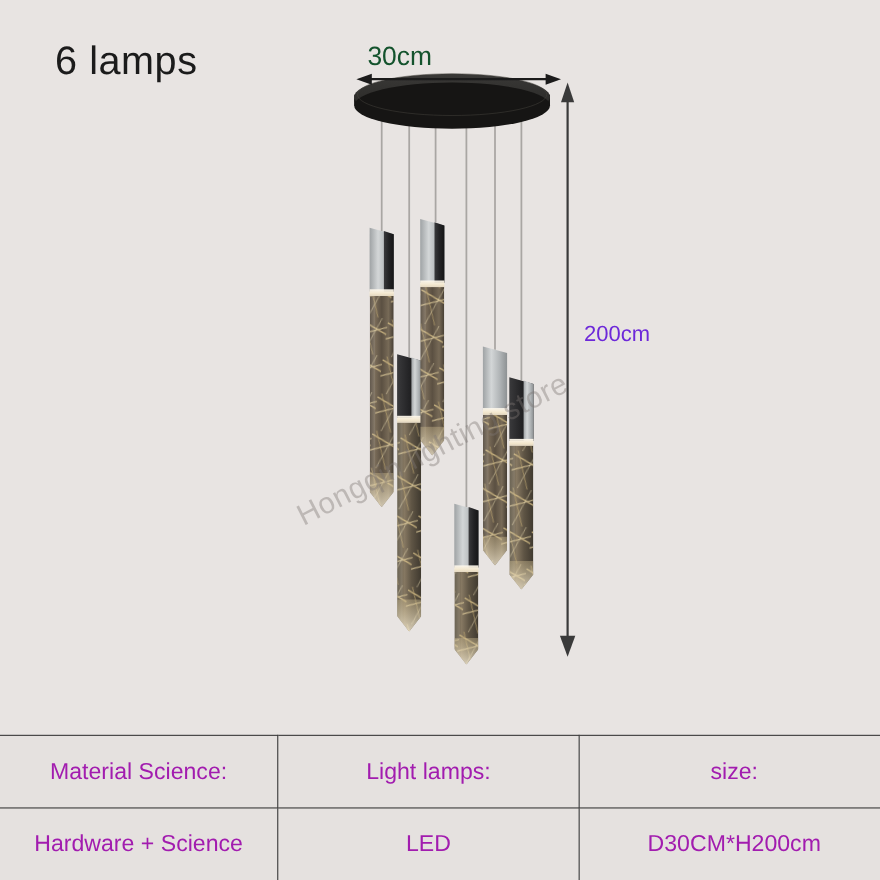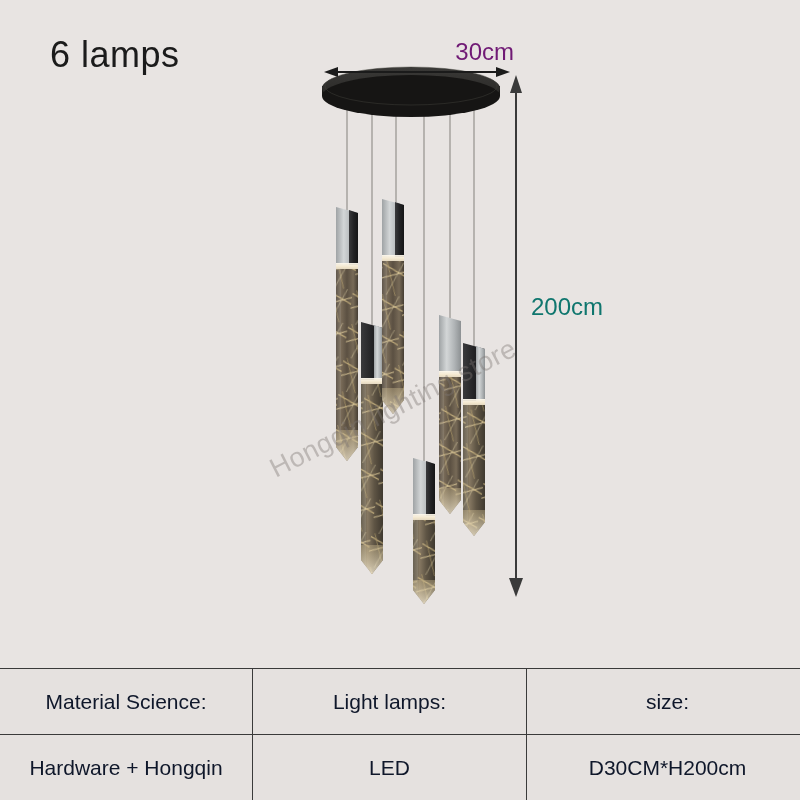--- a/index.html
+++ b/index.html
@@ -51,52 +51,52 @@
     pointer-events: none;
     letter-spacing: 0.5px;
   }
 
   
   .dim-top-label {
     position: absolute;
     left: 334px;
     top: 38px;
     width: 180px;
-    text-align: right;
+    text-align: left;
     font-size: 24px;
-    color: #701a75;
+    color: #14532d;
     white-space: nowrap;
   }
   .dim-side-label {
     position: absolute;
     left: 531px;
     top: 292px;
-    font-size: 24px;
-    color: #0f766e;
+    font-size: 20px;
+    color: #6d28d9;
     line-height: 1.28;
     white-space: nowrap;
   }
 
   
   .spec-table {
     position: absolute;
     left: 0;
     top: 668px;
     width: 800px;
     height: 132px;
     border-collapse: collapse;
     background: #e5e1df;
     table-layout: fixed;
   }
   .spec-table td {
     border: 1px solid #3a3a3a;
     text-align: center;
     vertical-align: middle;
     font-size: 21px;
-    color: #0f172a;
+    color: #a21caf;
     font-family: "Liberation Sans", sans-serif;
   }
   .spec-table tr { height: 66px; }
   .spec-table td:nth-child(1) { width: 250px; }
   .spec-table td:nth-child(2) { width: 271px; }
   .spec-table td:nth-child(3) { width: 279px; }
   .spec-table td.edge-left { border-left: none; }
   .spec-table td.edge-right { border-right: none; }
 </style>
 </head>
@@ -307,20 +307,20 @@
   </div>
 
   <table class="spec-table">
     <tbody>
       <tr>
         <td class="edge-left">Material Science:</td>
         <td>Light lamps:</td>
         <td class="edge-right">size:</td>
       </tr>
       <tr>
-        <td class="edge-left">Hardware + Hongqin</td>
+        <td class="edge-left">Hardware + Science</td>
         <td>LED</td>
         <td class="edge-right">D30CM*H200cm</td>
       </tr>
     </tbody>
   </table>
 
 </div>
 
 </body></html>

